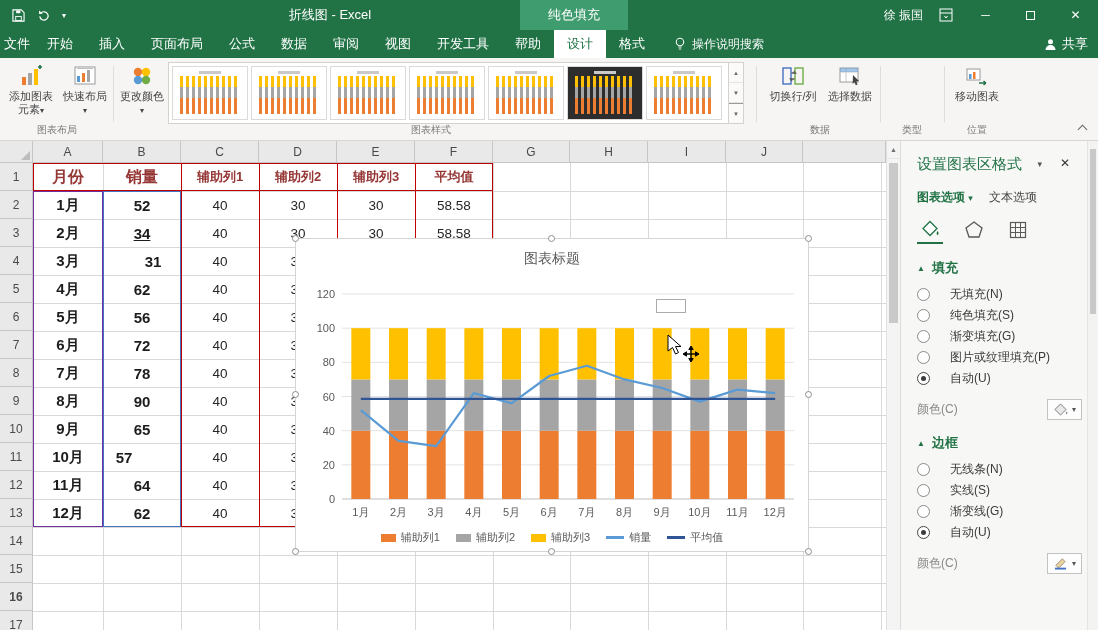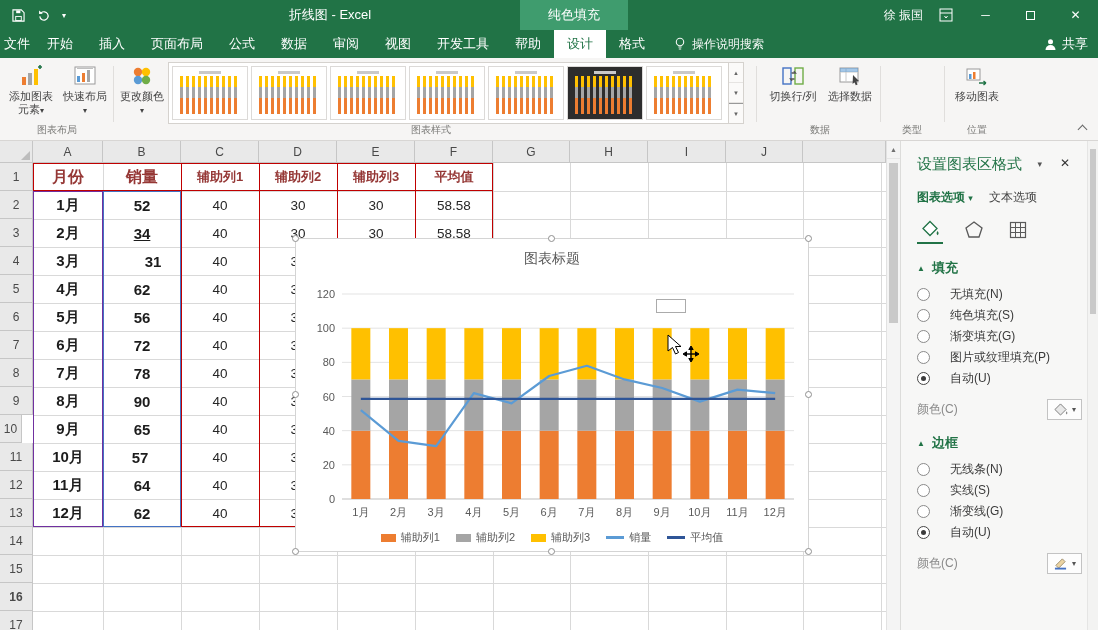--- a/index.html
+++ b/index.html
@@ -326,21 +326,21 @@
       <div class="sh-ch" style="left: 803px; top: 0px; width: 83px; height: 22px;"></div>
       <div class="sh-rh" style="left: 0px; top: 22px; width: 33px; height: 28px;">1</div>
       <div class="sh-rh" style="left: 0px; top: 50px; width: 33px; height: 28px;">2</div>
       <div class="sh-rh" style="left: 0px; top: 78px; width: 33px; height: 28px;">3</div>
       <div class="sh-rh" style="left: 0px; top: 106px; width: 33px; height: 28px;">4</div>
       <div class="sh-rh" style="left: 0px; top: 134px; width: 33px; height: 28px;">5</div>
       <div class="sh-rh" style="left: 0px; top: 162px; width: 33px; height: 28px;">6</div>
       <div class="sh-rh" style="left: 0px; top: 190px; width: 33px; height: 28px;">7</div>
       <div class="sh-rh" style="left: 0px; top: 218px; width: 33px; height: 28px;">8</div>
       <div class="sh-rh" style="left: 0px; top: 246px; width: 33px; height: 28px;">9</div>
-      <div class="sh-rh" style="left: 0px; top: 274px; width: 22px; height: 28px;">10</div>
+      <div class="sh-rh" style="left: 0px; top: 274px; width: 33px; height: 28px;">10</div>
       <div class="sh-rh" style="left: 0px; top: 302px; width: 33px; height: 28px;">11</div>
       <div class="sh-rh" style="left: 0px; top: 330px; width: 33px; height: 28px;">12</div>
       <div class="sh-rh" style="left: 0px; top: 358px; width: 33px; height: 28px;">13</div>
       <div class="sh-rh" style="left: 0px; top: 386px; width: 33px; height: 28px;">14</div>
       <div class="sh-rh" style="left: 0px; top: 414px; width: 33px; height: 28px;">15</div>
       <div class="sh-rh" style="left: 0px; top: 442px; width: 33px; height: 28px; font-weight: bold;">16</div>
       <div class="sh-rh" style="left: 0px; top: 470px; width: 33px; height: 28px;">17</div>
       <div>
         <i class="vl" style="left: 103px; top: 22px; height: 467px;"></i>
         <i class="vl" style="left: 181px; top: 22px; height: 467px;"></i>
@@ -424,21 +424,21 @@
       <div class="cell num" style="left: 259px; top: 246px; width: 78px; height: 28px;">30</div>
       <div class="cell num" style="left: 337px; top: 246px; width: 78px; height: 28px;">30</div>
       <div class="cell num" style="left: 415px; top: 246px; width: 78px; height: 28px;">58.58</div>
       <div class="cell strong" style="left: 33px; top: 274px; width: 70px; height: 28px;">9月</div>
       <div class="cell strong" style="left: 103px; top: 274px; width: 78px; height: 28px;">65</div>
       <div class="cell num" style="left: 181px; top: 274px; width: 78px; height: 28px;">40</div>
       <div class="cell num" style="left: 259px; top: 274px; width: 78px; height: 28px;">30</div>
       <div class="cell num" style="left: 337px; top: 274px; width: 78px; height: 28px;">30</div>
       <div class="cell num" style="left: 415px; top: 274px; width: 78px; height: 28px;">58.58</div>
       <div class="cell strong" style="left: 33px; top: 302px; width: 70px; height: 28px;">10月</div>
-      <div class="cell strong" style="left: 103px; top: 302px; width: 74px; height: 28px;">57</div>
+      <div class="cell strong" style="left: 87px; top: 302px; width: 74px; height: 28px;">57</div>
       <div class="cell num" style="left: 181px; top: 302px; width: 78px; height: 28px;">40</div>
       <div class="cell num" style="left: 259px; top: 302px; width: 78px; height: 28px;">30</div>
       <div class="cell num" style="left: 337px; top: 302px; width: 78px; height: 28px;">30</div>
       <div class="cell num" style="left: 415px; top: 302px; width: 78px; height: 28px;">58.58</div>
       <div class="cell strong" style="left: 33px; top: 330px; width: 70px; height: 28px;">11月</div>
       <div class="cell strong" style="left: 103px; top: 330px; width: 78px; height: 28px;">64</div>
       <div class="cell num" style="left: 181px; top: 330px; width: 78px; height: 28px;">40</div>
       <div class="cell num" style="left: 259px; top: 330px; width: 78px; height: 28px;">30</div>
       <div class="cell num" style="left: 337px; top: 330px; width: 78px; height: 28px;">30</div>
       <div class="cell num" style="left: 415px; top: 330px; width: 78px; height: 28px;">58.58</div>

